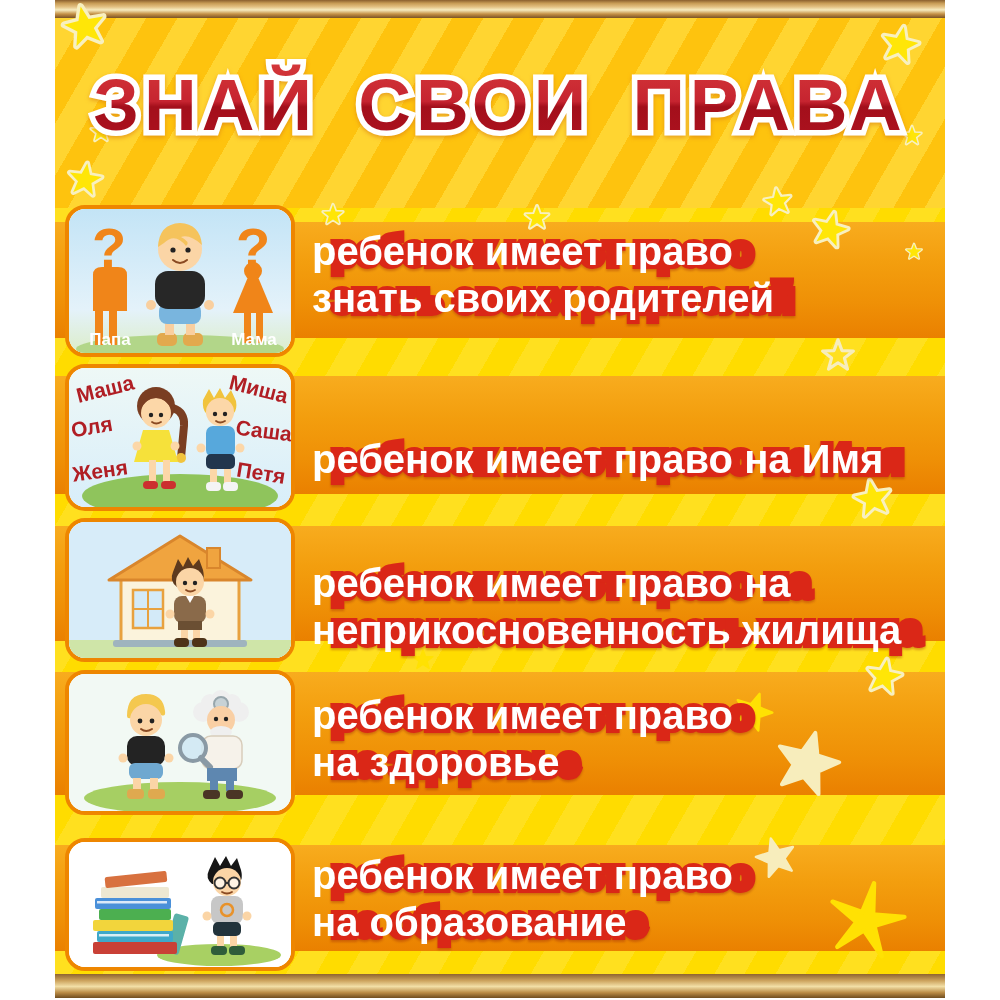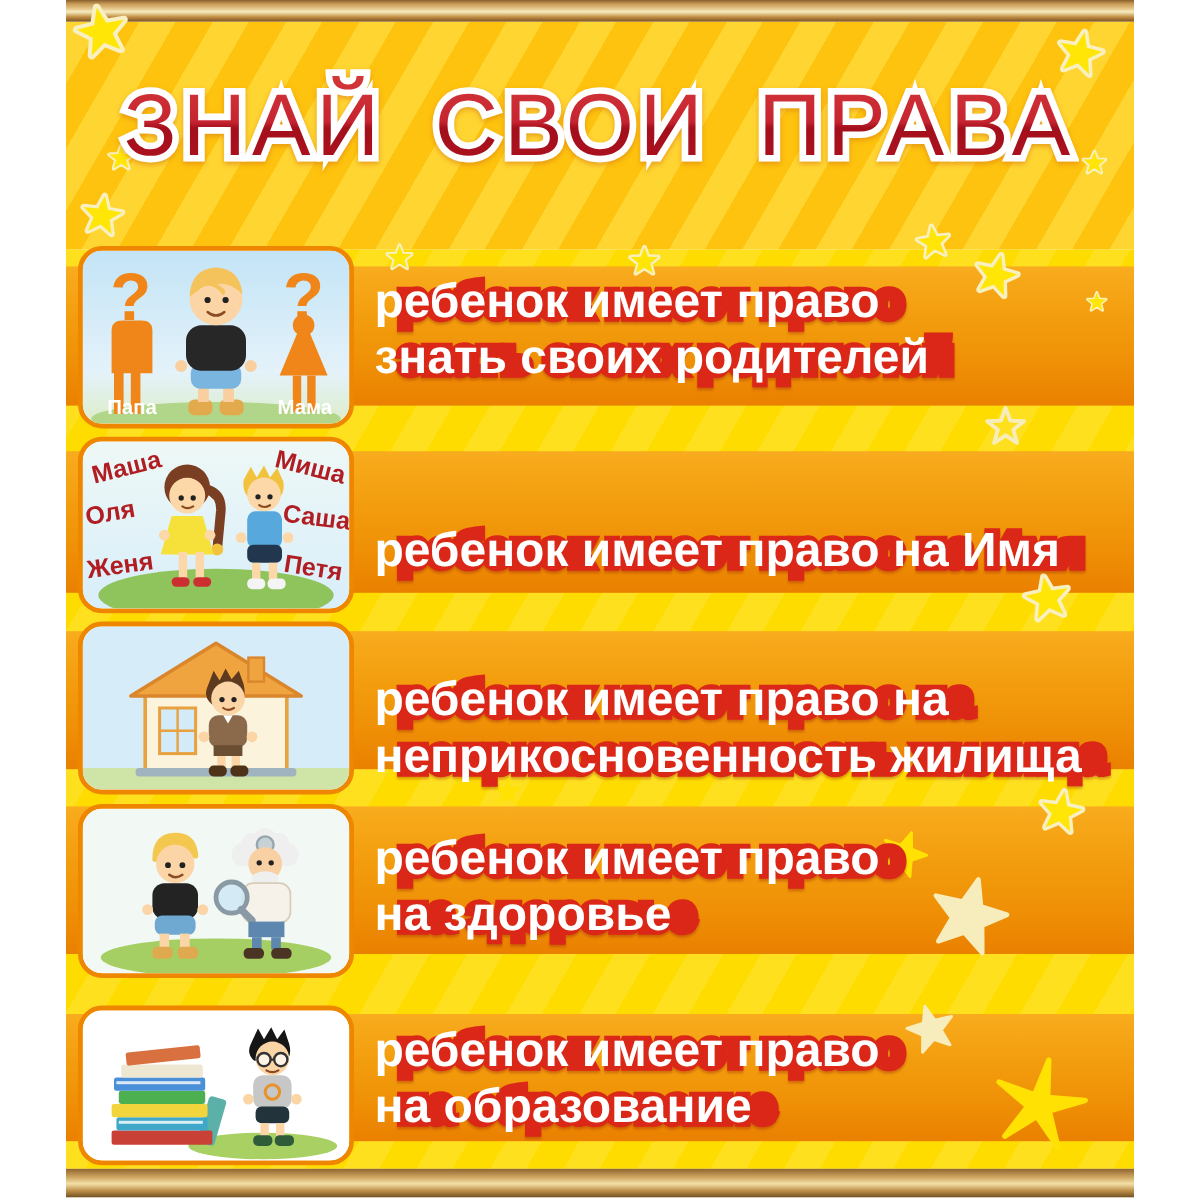--- a/index.html
+++ b/index.html
@@ -24,21 +24,21 @@
   .band{position:absolute;left:0;width:890px;
       background:linear-gradient(180deg,#f8ac1e 0%,#f39e0e 35%,#ef9006 70%,#ea8000 100%);}
   .band.b1{top:222px;height:116px;}
   .band.b2{top:376px;height:118px;}
   .band.b3{top:526px;height:115px;}
   .band.b4{top:672px;height:123px;}
   .band.b5{top:845px;height:106px;}
 
   
   .title{position:absolute;left:0;top:60px;width:890px;height:90px;text-align:center;
-      font-weight:normal;font-size:73px;letter-spacing:5px;word-spacing:16px;line-height:90px;white-space:nowrap;}
+      font-weight:bold;font-size:73px;letter-spacing:5px;word-spacing:16px;line-height:90px;white-space:nowrap;}
   .title .layer{position:absolute;left:0;top:0;width:100%;height:100%;}
   .title .t-stroke{-webkit-text-stroke:11px #ffffff;color:#fff;
       filter:drop-shadow(0 2px 2px rgba(220,130,20,.65));}
   .title .t-fill{background:linear-gradient(180deg,#d5393a 0%,#c62430 46%,#a30f1b 52%,#b01320 100%);
       -webkit-background-clip:text;background-clip:text;color:transparent;}
 
   
   .band-text{position:absolute;left:257px;font-weight:bold;font-size:40px;line-height:47px;}
   .line{position:relative;white-space:nowrap;padding-left:20px;}
   .line .txt{display:block;}

